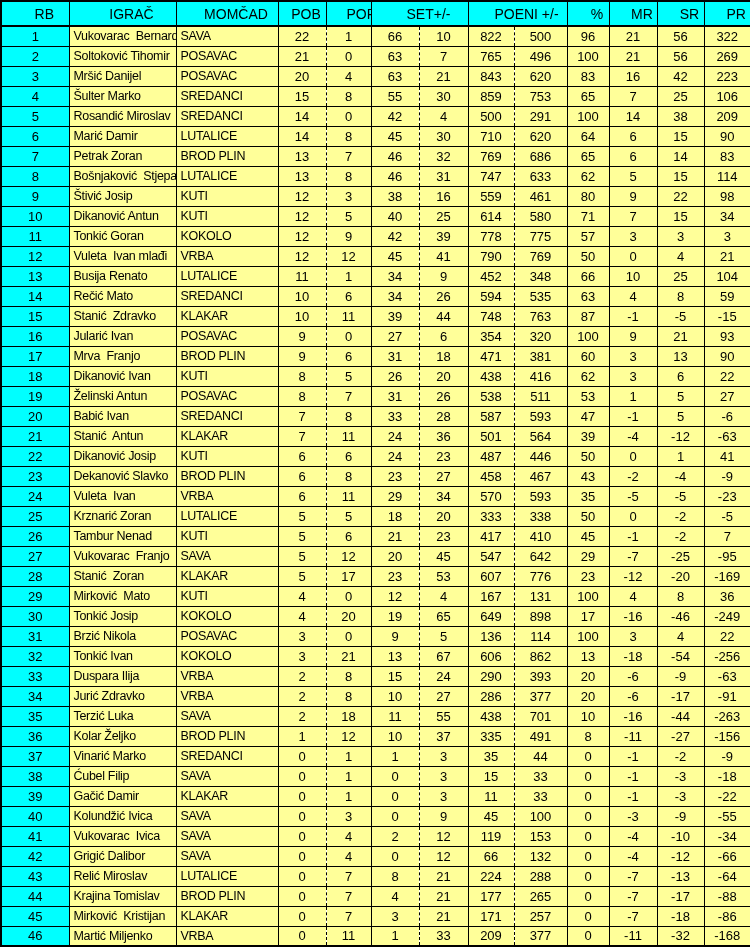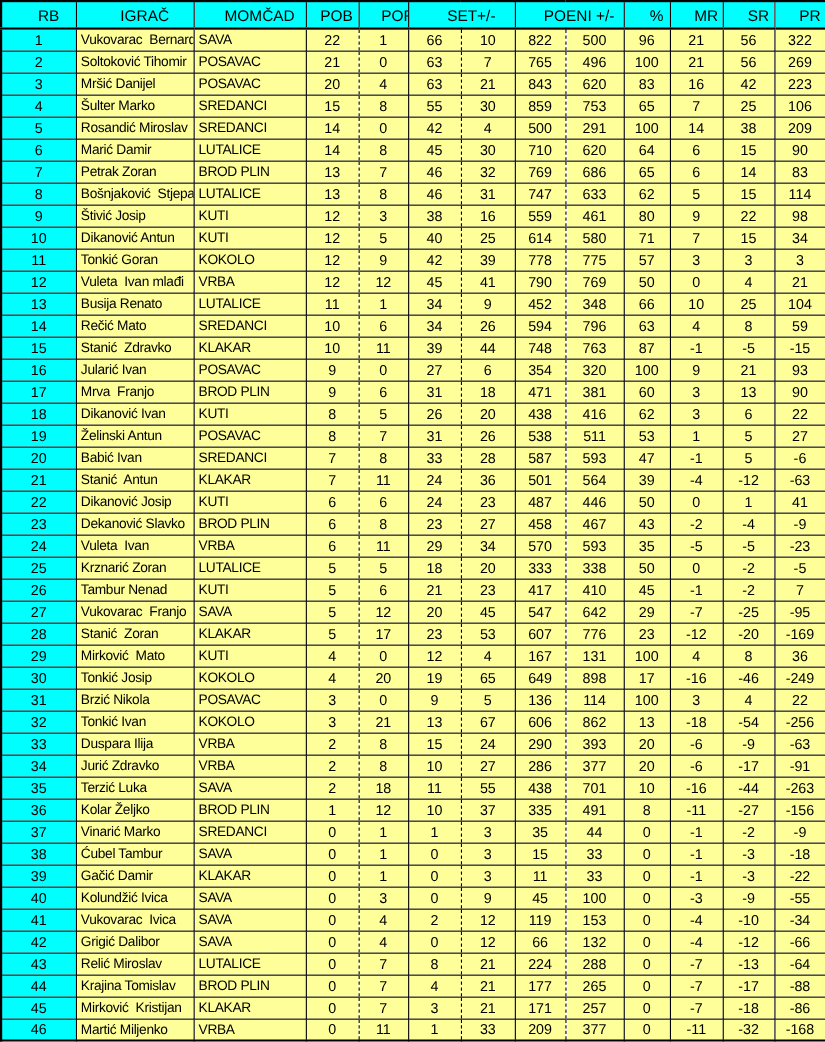--- a/index.html
+++ b/index.html
@@ -285,21 +285,21 @@
       </tr>
       <tr>
         <td class="c-rank">14</td>
         <td class="c-text">Rečić Mato</td>
         <td class="c-text">SREDANCI</td>
         <td class="dr">10</td>
         <td class="dl">6</td>
         <td class="dr">34</td>
         <td class="dl">26</td>
         <td class="dr">594</td>
-        <td class="dl">796</td>
+        <td class="dl">535</td>
         <td>63</td>
         <td>4</td>
         <td>8</td>
         <td>59</td>
       </tr>
       <tr>
         <td class="c-rank">15</td>
         <td class="c-text">Stanić  Zdravko</td>
         <td class="c-text">KLAKAR</td>
         <td class="dr">10</td>
@@ -638,21 +638,21 @@
         <td class="dl">3</td>
         <td class="dr">35</td>
         <td class="dl">44</td>
         <td>0</td>
         <td>-1</td>
         <td>-2</td>
         <td>-9</td>
       </tr>
       <tr>
         <td class="c-rank">38</td>
-        <td class="c-text">Ćubel Tambur</td>
+        <td class="c-text">Ćubel Filip</td>
         <td class="c-text">SAVA</td>
         <td class="dr">0</td>
         <td class="dl">1</td>
         <td class="dr">0</td>
         <td class="dl">3</td>
         <td class="dr">15</td>
         <td class="dl">33</td>
         <td>0</td>
         <td>-1</td>
         <td>-3</td>

